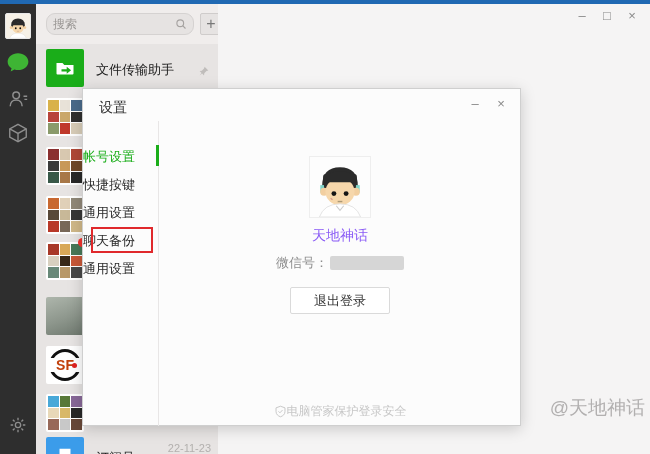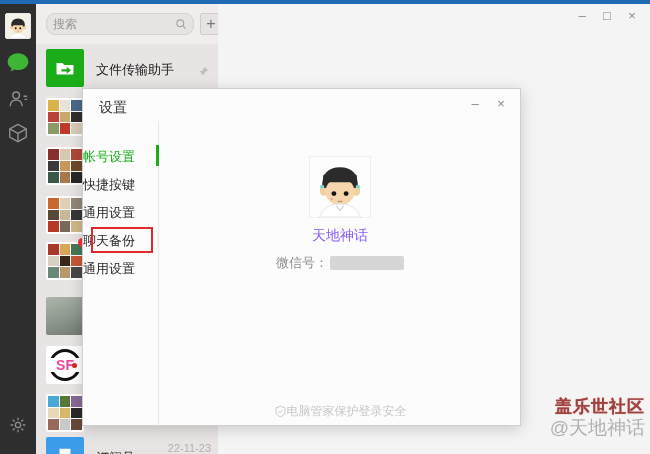--- a/index.html
+++ b/index.html
@@ -25,21 +25,21 @@
 
   .chat-row { position:absolute; left:0; width:182px; height:49px; }
   .avatar { position:absolute; left:10px; top:5px; width:38px; height:38px; border-radius:2px; overflow:hidden; }
   .mosaic { background:#fff; display:grid; grid-template-columns:1fr 1fr 1fr; grid-template-rows:1fr 1fr 1fr; gap:1px; padding:2px; }
   .mosaic div { width:100%; height:100%; }
   .avatar-photo { background:linear-gradient(160deg,#aeb6ac 0%,#8d968c 55%,#6e786e 100%); }
   .avatar-ft { background:#1aad19; display:flex; align-items:center; justify-content:center; }
   .avatar-sf { background:#fff; display:flex; align-items:center; justify-content:center; position:absolute; }
   .sf-ring { position:absolute; left:3px; top:3px; width:32px; height:32px; border:3px solid #111; border-radius:50%;
              clip-path:polygon(0 0,100% 0,100% 28%,0 28%,0 72%,100% 72%,100% 100%,0 100%); }
-  .sf-text { position:relative; font-weight:bold; font-size:14px; color:#ec4899; letter-spacing:0; }
+  .sf-text { position:relative; font-weight:bold; font-size:14px; color:#c2410c; letter-spacing:0; }
   .sf-dot { position:absolute; right:7px; top:17px; width:5px; height:5px; border-radius:50%; background:#e02020; }
   .avatar-sub { background:#3b9cea; display:flex; align-items:center; justify-content:center; }
   .badge-dot { position:absolute; left:42px; top:1px; width:9px; height:9px; border-radius:50%; background:#f43530; }
   .row-label { position:absolute; left:60px; top:17px; font-size:13px; color:#1c1c1c; white-space:nowrap; }
   .row-time { position:absolute; right:7px; top:10px; font-size:11px; color:#b3b0ae; }
   .pin { position:absolute; right:9px; top:22px; opacity:.8; }
 
   
   .main-panel { position:absolute; left:218px; top:4px; width:432px; height:450px; background:#f5f4f4; }
   .win-controls { position:absolute; right:10px; top:8px; display:flex; gap:9px; color:#8a8a8a; }
@@ -273,27 +273,27 @@
           <path d="M29.5 47.5 h5" stroke="#a97" stroke-width="1.5" fill="none"></path>
           <path d="M10 64 q5 -14 22 -14 q17 0 22 14z" fill="#fff" stroke="#e2e2e2"></path>
           <path d="M28 52 l4 5 4 -5" fill="none" stroke="#ccc" stroke-width="1.2"></path>
         </svg>
       </div>
       <div class="prof-name">天地神话</div>
       <div class="prof-id">
         <span>微信号：</span>
         <span class="redact"></span>
       </div>
+      <button class="logout-btn">退出登录</button>
       <div class="dlg-footer">
         <svg width="13" height="13" viewBox="0 0 16 16" fill="none" stroke="#c7c7c7" stroke-width="1.2">
           <path d="M8 1.5 L13.5 3.5 V8 c0 3.5 -2.5 5.5 -5.5 6.5 C5 13.5 2.5 11.5 2.5 8 V3.5 Z"></path>
           <path d="M5.5 7.8 L7.3 9.6 L10.5 6.2"></path>
         </svg>
         <span>电脑管家保护登录安全</span>
       </div>
     </div>
   </div>
 
   <div class="watermark">
-    <div class="wm-1">盖乐世社区</div>
     <div class="wm-2">@天地神话</div>
   </div>
 </div>
 
 </body></html>

